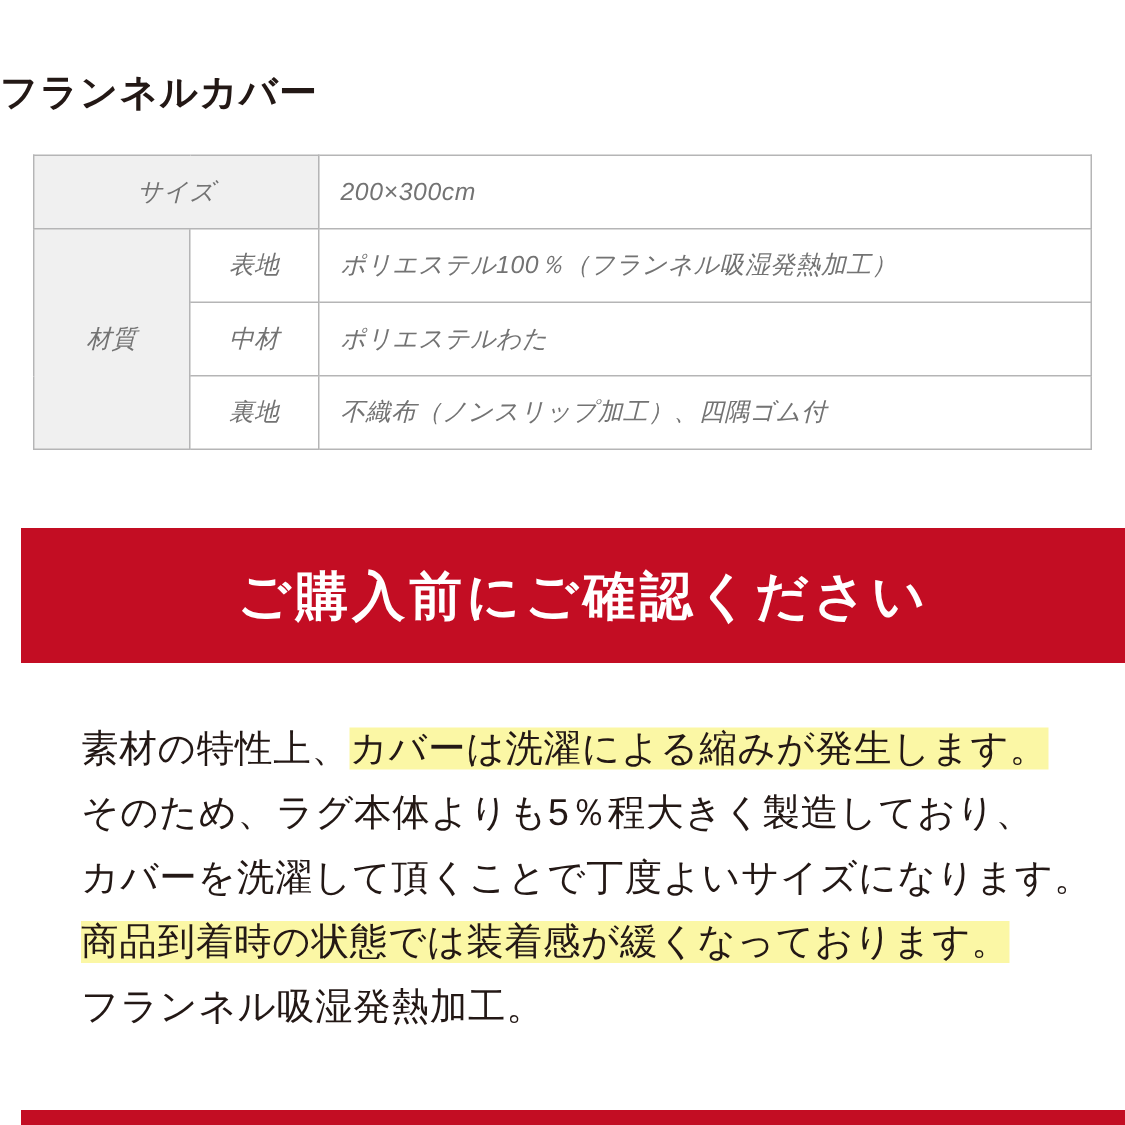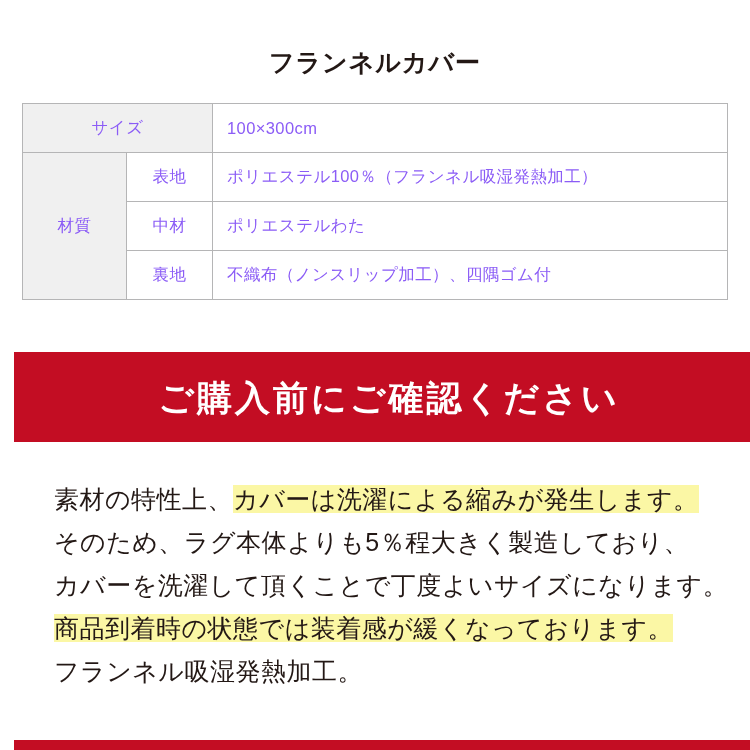--- a/index.html
+++ b/index.html
@@ -17,21 +17,20 @@
 
   .page {
     position: relative;
     width: 750px;
     height: 750px;
     box-sizing: border-box;
   }
 
   
   .spec-title {
-    text-align: center;
     font-size: 25px;
     font-weight: bold;
     letter-spacing: 1px;
     color: #231815;
     padding-top: 47px;
     padding-bottom: 0;
     line-height: 1.2;
   }
 
   
@@ -42,22 +41,23 @@
     width: 706px;
     border-collapse: collapse;
     table-layout: fixed;
     font-size: 16.5px;
   }
   table.spec-table td {
     border: 1px solid #b5b5b6;
     padding: 0 14px;
     height: 48px;
     vertical-align: middle;
-    color: #8b5cf6;
+    color: #737373;
     letter-spacing: 0.4px;
+    font-style: italic;
   }
   td.label-cell {
     background: #f0f0f0;
     text-align: center;
     padding: 0;
     letter-spacing: 3px;
   }
   td.sub-label-cell {
     background: #ffffff;
     text-align: center;
@@ -127,21 +127,21 @@
   <div class="spec-table-wrap">
     <table class="spec-table">
       <colgroup>
         <col class="col-a">
         <col class="col-b">
         <col>
       </colgroup>
       <tbody>
         <tr class="row-size">
           <td class="label-cell" colspan="2">サイズ</td>
-          <td>100×300cm</td>
+          <td>200×300cm</td>
         </tr>
         <tr class="row-mat">
           <td class="label-cell" rowspan="3">材質</td>
           <td class="sub-label-cell">表地</td>
           <td>ポリエステル100％（フランネル吸湿発熱加工）</td>
         </tr>
         <tr class="row-mat">
           <td class="sub-label-cell">中材</td>
           <td>ポリエステルわた</td>
         </tr>

